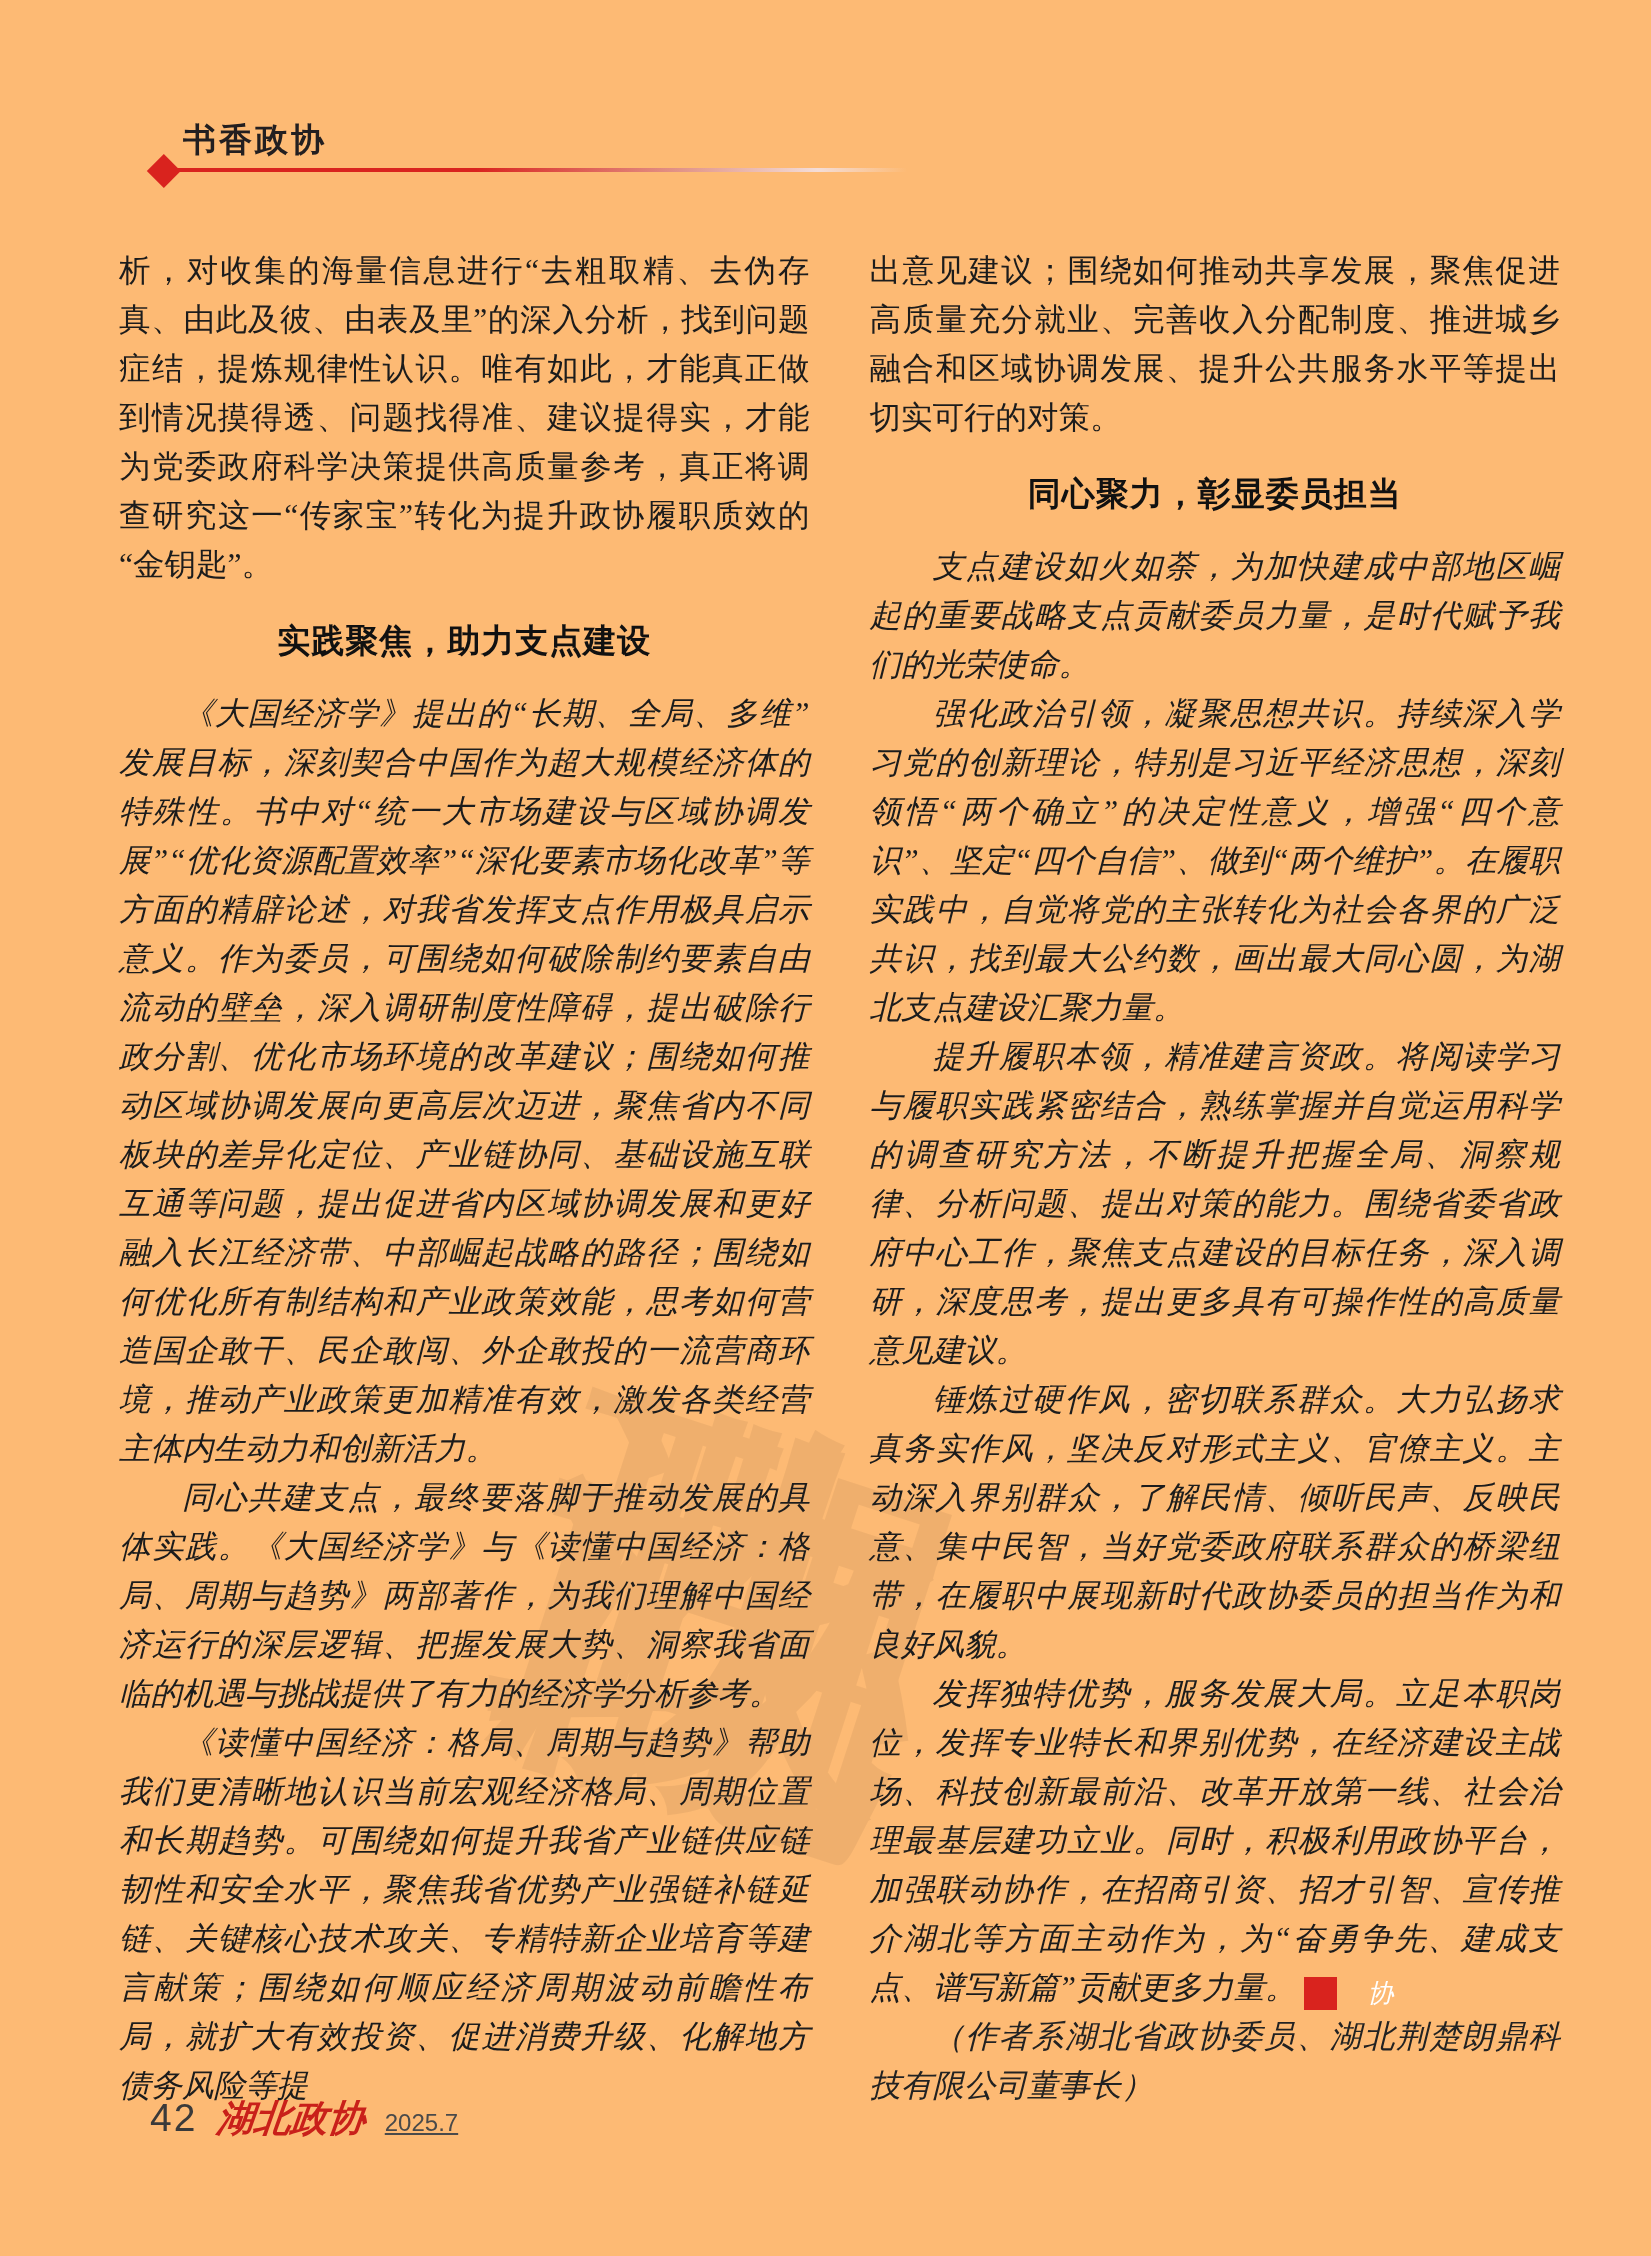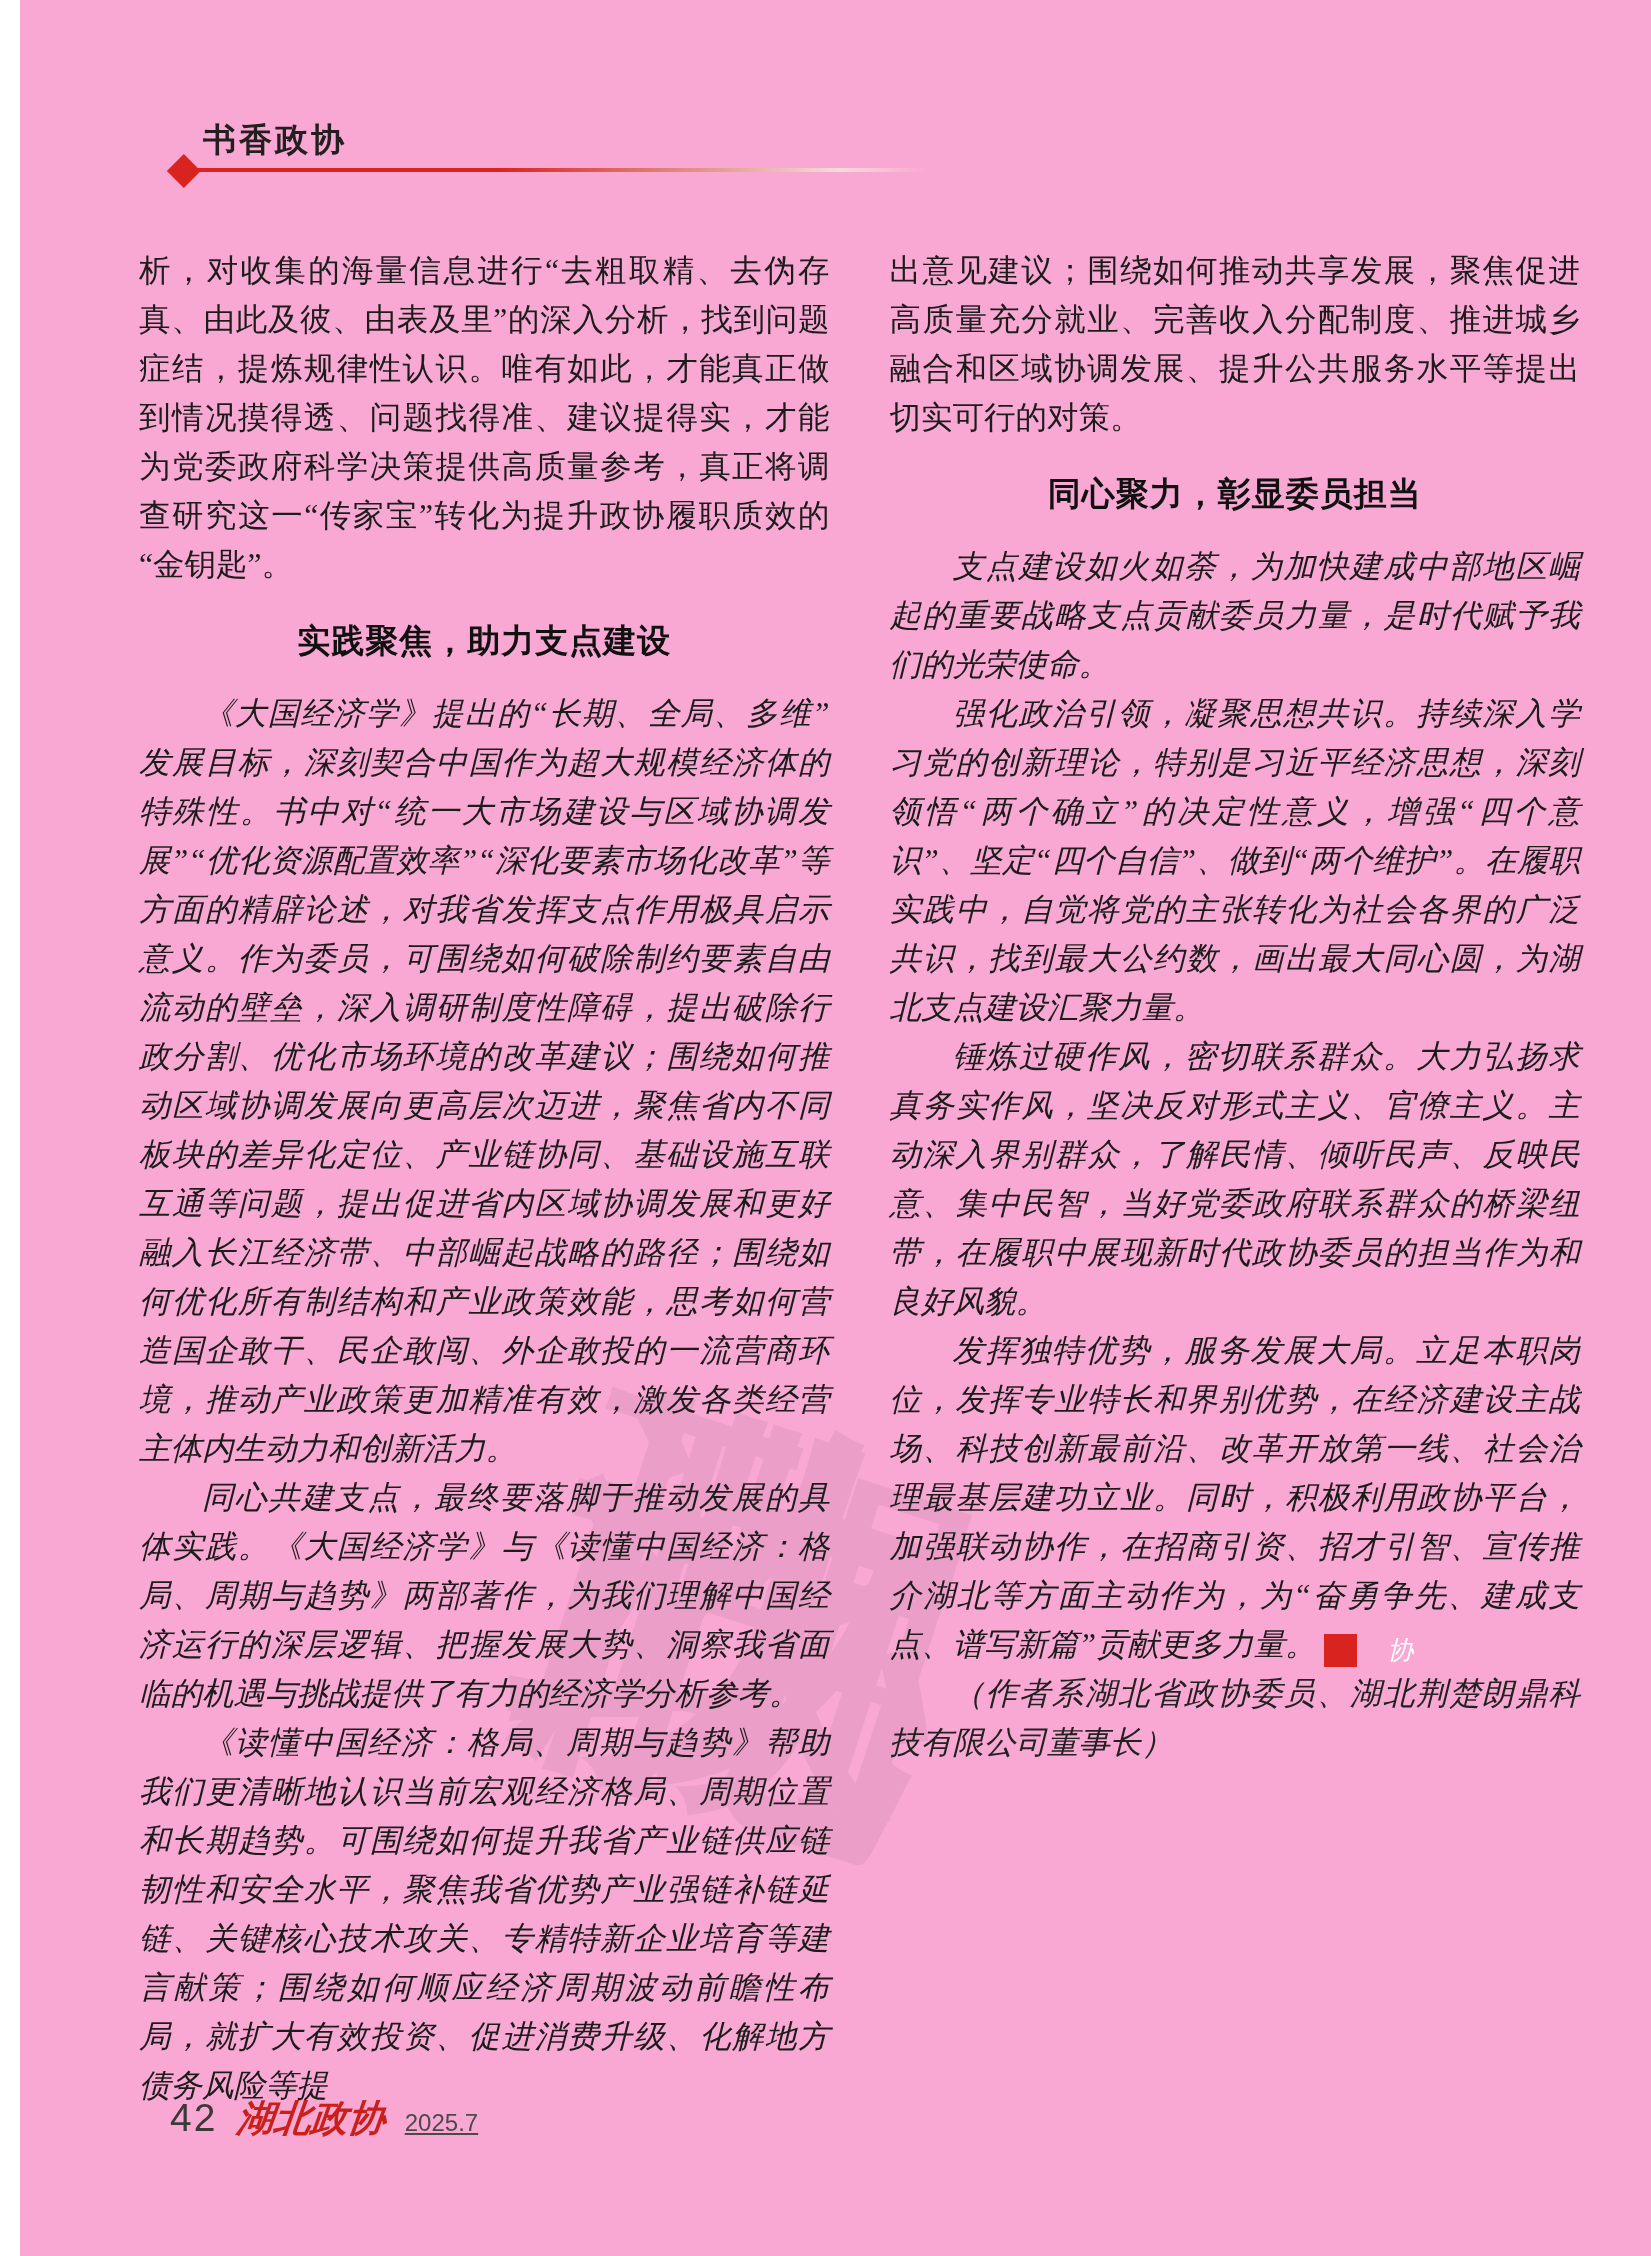--- a/index.html
+++ b/index.html
@@ -1,18 +1,18 @@
 <!DOCTYPE html>
 <html lang="zh"><head>
 <meta charset="utf-8">
 <style>
   html,body{margin:0;padding:0;background:#ffffff;}
   body{width:1652px;height:2257px;position:relative;overflow:hidden;
        font-family:"Liberation Serif","DejaVu Serif",serif;}
-  .page{position:absolute;inset:0;background:#f9a8d4;overflow:hidden;margin-left:20px;}
+  .page{position:absolute;inset:0;background:#fdba74;overflow:hidden;}
 
   
   .watermark{
     position:absolute;
     writing-mode:vertical-rl;
     font-family:"DejaVu Serif",serif;
     font-size:424px;
     line-height:424px;
     color:#000;
     opacity:0.05;
@@ -106,20 +106,21 @@
         <h3 class="col-heading">实践聚焦，助力支点建设</h3>
         <p class="para indent">《大国经济学》提出的“长期、全局、多维”发展目标，深刻契合中国作为超大规模经济体的特殊性。书中对“统一大市场建设与区域协调发展”“优化资源配置效率”“深化要素市场化改革”等方面的精辟论述，对我省发挥支点作用极具启示意义。作为委员，可围绕如何破除制约要素自由流动的壁垒，深入调研制度性障碍，提出破除行政分割、优化市场环境的改革建议；围绕如何推动区域协调发展向更高层次迈进，聚焦省内不同板块的差异化定位、产业链协同、基础设施互联互通等问题，提出促进省内区域协调发展和更好融入长江经济带、中部崛起战略的路径；围绕如何优化所有制结构和产业政策效能，思考如何营造国企敢干、民企敢闯、外企敢投的一流营商环境，推动产业政策更加精准有效，激发各类经营主体内生动力和创新活力。</p>
         <p class="para indent">同心共建支点，最终要落脚于推动发展的具体实践。《大国经济学》与《读懂中国经济：格局、周期与趋势》两部著作，为我们理解中国经济运行的深层逻辑、把握发展大势、洞察我省面临的机遇与挑战提供了有力的经济学分析参考。</p>
         <p class="para indent">《读懂中国经济：格局、周期与趋势》帮助我们更清晰地认识当前宏观经济格局、周期位置和长期趋势。可围绕如何提升我省产业链供应链韧性和安全水平，聚焦我省优势产业强链补链延链、关键核心技术攻关、专精特新企业培育等建言献策；围绕如何顺应经济周期波动前瞻性布局，就扩大有效投资、促进消费升级、化解地方债务风险等提</p>
       </div>
     <div class="column">
         <p class="para">出意见建议；围绕如何推动共享发展，聚焦促进高质量充分就业、完善收入分配制度、推进城乡融合和区域协调发展、提升公共服务水平等提出切实可行的对策。</p>
         <h3 class="col-heading">同心聚力，彰显委员担当</h3>
         <p class="para indent">支点建设如火如荼，为加快建成中部地区崛起的重要战略支点贡献委员力量，是时代赋予我们的光荣使命。</p>
         <p class="para indent">强化政治引领，凝聚思想共识。持续深入学习党的创新理论，特别是习近平经济思想，深刻领悟“两个确立”的决定性意义，增强“四个意识”、坚定“四个自信”、做到“两个维护”。在履职实践中，自觉将党的主张转化为社会各界的广泛共识，找到最大公约数，画出最大同心圆，为湖北支点建设汇聚力量。</p>
+        <p class="para indent">提升履职本领，精准建言资政。将阅读学习与履职实践紧密结合，熟练掌握并自觉运用科学的调查研究方法，不断提升把握全局、洞察规律、分析问题、提出对策的能力。围绕省委省政府中心工作，聚焦支点建设的目标任务，深入调研，深度思考，提出更多具有可操作性的高质量意见建议。</p>
         <p class="para indent">锤炼过硬作风，密切联系群众。大力弘扬求真务实作风，坚决反对形式主义、官僚主义。主动深入界别群众，了解民情、倾听民声、反映民意、集中民智，当好党委政府联系群众的桥梁纽带，在履职中展现新时代政协委员的担当作为和良好风貌。</p>
         <p class="para indent">发挥独特优势，服务发展大局。立足本职岗位，发挥专业特长和界别优势，在经济建设主战场、科技创新最前沿、改革开放第一线、社会治理最基层建功立业。同时，积极利用政协平台，加强联动协作，在招商引资、招才引智、宣传推介湖北等方面主动作为，为“奋勇争先、建成支点、谱写新篇”贡献更多力量。<span class="end-mark">协</span></p>
         <p class="para indent author">（作者系湖北省政协委员、湖北荆楚朗鼎科技有限公司董事长）</p>
       </div>
   </main>
 
   <footer class="page-footer">
     <span class="page-number">42</span>
     <span class="journal-logo">湖北政协</span>
     <span class="issue">2025.7</span>

